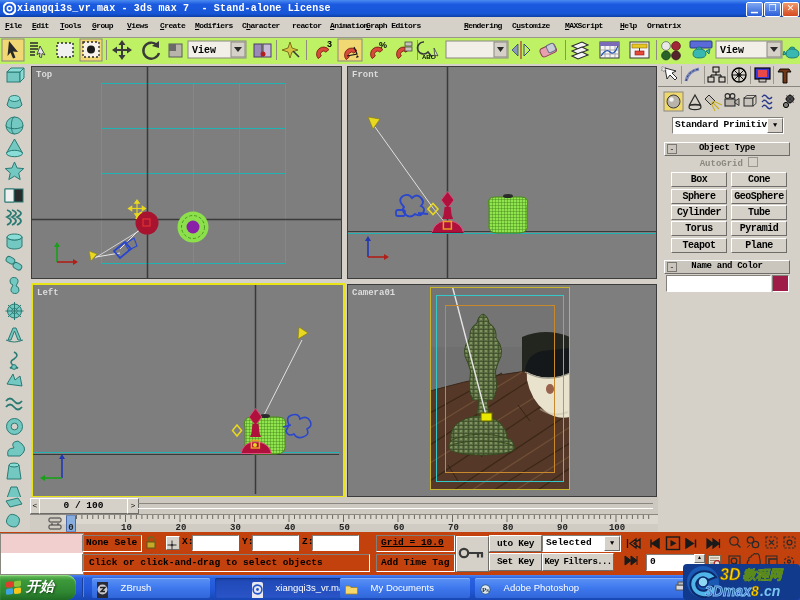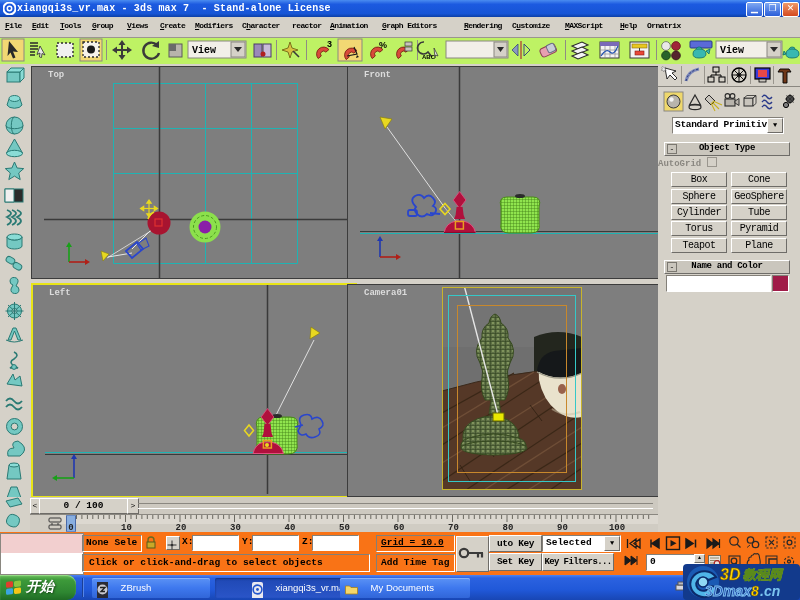--- a/index.html
+++ b/index.html
@@ -10,32 +10,32 @@
   background:linear-gradient(180deg,#4a8cf0 0%,#1c5ae0 25%,#1655d6 80%,#0c3fa6 100%);}
 #titletxt{left:17px;top:3px;color:#fff;font-size:10px;font-weight:bold;letter-spacing:0.15px;white-space:pre;}
 .capbtn{top:2px;width:15px;height:13px;border-radius:2px;border:1px solid #fff;
   background:linear-gradient(180deg,#7fa8f2,#2b5ed8);color:#fff;font-size:9px;line-height:11px;text-align:center;font-family:"Liberation Sans",sans-serif;}
 #menubar{left:0;top:17px;width:800px;height:20px;background:#d5d1c8;border-bottom:1px solid #9a968e;}
 .mi{position:absolute;top:4px;font-size:8px;font-weight:bold;color:#000;letter-spacing:-0.6px;white-space:pre;}
 .mi u{text-decoration:underline;}
 #toolbar{left:0;top:38px;width:800px;height:26px;background:#bef264;border-bottom:1px solid #6e6c68;}
 #leftbar{left:0;top:64px;width:30px;height:468px;background:#d5d1c8;border-right:1px solid #8a8780;}
 #vpzone{left:30px;top:64px;width:628px;height:433px;background:#d5d1c8;}
-.vpc{position:absolute;background:#7e7e7e;border:1px solid #3c3c3c;padding-left:12px;}
+.vpc{position:absolute;background:#7e7e7e;border:1px solid #3c3c3c;}
 #rpanel{left:658px;top:64px;width:142px;height:511px;background:#d5d1c8;}
 #timeslider{left:30px;top:497px;width:628px;height:17px;background:#cdc9c0;}
 #trackbar{left:30px;top:514px;width:628px;height:18px;background:#d0ccc3;border-top:1px solid #8a8780;}
-#statuszone{left:0;top:532px;width:800px;height:43px;background:#f97316;}
+#statuszone{left:0;top:532px;width:800px;height:43px;background:#c2410c;}
 #taskbar{left:0;top:575px;width:800px;height:25px;
   background:linear-gradient(180deg,#4e83f2 0%,#2b62e0 12%,#2058d8 60%,#1846b4 100%);}
 .sunk{border-top:1px solid #837f78;border-left:1px solid #837f78;border-bottom:1px solid #fff;border-right:1px solid #fff;}
 .rais{border-top:1px solid #fff;border-left:1px solid #fff;border-bottom:1px solid #6e6c68;border-right:1px solid #6e6c68;}
 .btn{background:#d5d1c8;color:#000;text-align:center;}
 .stxt{font-size:9.5px;font-weight:bold;color:#000;letter-spacing:0px;white-space:pre;}
-.pbtn{width:54px;height:13px;font-size:10px;line-height:13px;font-weight:normal;letter-spacing:-0.5px;overflow:hidden;}
+.pbtn{width:54px;height:13px;font-size:10px;line-height:13px;font-weight:bold;letter-spacing:-0.5px;overflow:hidden;}
 </style>
 </head>
 <body>
 
 <div id="titlebar" class="abs">
   <svg class="abs" style="left:3px;top:2px" width="13" height="13" viewBox="0 0 13 13">
    <circle cx="6.5" cy="6.5" r="6" fill="none" stroke="#fff" stroke-width="2"></circle>
    <circle cx="6.5" cy="6.5" r="2.2" fill="none" stroke="#fff" stroke-width="1.5"></circle>
   </svg>
   <div id="titletxt" class="abs">xiangqi3s_vr.max - 3ds max 7  - Stand-alone License</div>
@@ -48,21 +48,21 @@
   <span class="mi" style="left:5px"><u>F</u>ile</span>
   <span class="mi" style="left:32px"><u>E</u>dit</span>
   <span class="mi" style="left:60px"><u>T</u>ools</span>
   <span class="mi" style="left:92px"><u>G</u>roup</span>
   <span class="mi" style="left:127px"><u>V</u>iews</span>
   <span class="mi" style="left:160px"><u>C</u>reate</span>
   <span class="mi" style="left:195px"><u>M</u>odifiers</span>
   <span class="mi" style="left:242px">C<u>h</u>aracter</span>
   <span class="mi" style="left:292px">reactor</span>
   <span class="mi" style="left:330px"><u>A</u>nimation</span>
-  <span class="mi" style="left:382px"><u>G</u>raph Editors</span>
+  <span class="mi" style="left:366px"><u>G</u>raph Editors</span>
   <span class="mi" style="left:464px"><u>R</u>endering</span>
   <span class="mi" style="left:512px">C<u>u</u>stomize</span>
   <span class="mi" style="left:565px"><u>M</u>AXScript</span>
   <span class="mi" style="left:620px"><u>H</u>elp</span>
   <span class="mi" style="left:647px">Ornatrix</span>
 </div>
 
 <div id="toolbar" class="abs">
 <svg width="800" height="25" viewBox="0 0 800 25" style="display:block">
 
@@ -547,21 +547,21 @@
 
   <div class="abs sunk" style="left:14px;top:53px;width:110px;height:15px;background:#fff;">
     <span class="abs" style="left:2px;top:1px;font-size:9.5px;font-weight:bold;letter-spacing:-0.3px;white-space:nowrap;">Standard Primitiv</span>
     <div class="abs rais btn" style="right:0;top:0;width:14px;height:13px;font-size:7px;line-height:13px;">▼</div>
   </div>
 
   <div class="abs rais" style="left:6px;top:78px;width:124px;height:12px;background:#cac6bd;">
     <div class="abs" style="left:2px;top:1px;width:8px;height:8px;border:1px solid #7a7770;font-size:8px;line-height:7px;text-align:center;">-</div>
     <div class="abs" style="left:0;top:0;width:124px;text-align:center;font-size:9px;font-weight:bold;letter-spacing:-0.3px;">Object Type</div>
   </div>
-  <div class="abs" style="left:0;top:93px;width:142px;font-size:9px;font-weight:bold;color:#8a8780;">AutoGrid <span style="display:inline-block;width:8px;height:8px;border:1px solid #9a968e;background:#d5d1c8;vertical-align:-1px;"></span></div>
+  <div class="abs" style="left:0;top:93px;width:142px;text-align:center;font-size:9px;font-weight:bold;color:#8a8780;">AutoGrid <span style="display:inline-block;width:8px;height:8px;border:1px solid #9a968e;background:#d5d1c8;vertical-align:-1px;"></span></div>
 
   <div class="abs rais btn pbtn" style="left:13px;top:108px;">Box</div>
   <div class="abs rais btn pbtn" style="left:73px;top:108px;">Cone</div>
   <div class="abs rais btn pbtn" style="left:13px;top:125px;">Sphere</div>
   <div class="abs rais btn pbtn" style="left:73px;top:125px;">GeoSphere</div>
   <div class="abs rais btn pbtn" style="left:13px;top:141px;">Cylinder</div>
   <div class="abs rais btn pbtn" style="left:73px;top:141px;">Tube</div>
   <div class="abs rais btn pbtn" style="left:13px;top:157px;">Torus</div>
   <div class="abs rais btn pbtn" style="left:73px;top:157px;">Pyramid</div>
   <div class="abs rais btn pbtn" style="left:13px;top:174px;">Teapot</div>
@@ -857,20 +857,28 @@
           <circle cx="5.5" cy="5.5" r="1.4" fill="#2255cc"></circle>
         </svg></span>
     <span class="tkt">xiangqi3s_vr.max...</span>
   </div>
   <div class="tkb abs" style="left:340px;width:130px;">
     <span class="tki"><svg width="13" height="11" viewBox="0 0 13 11">
           <path d="M0.5,2 l4,0 1.5,1.5 6.5,0 0,6.5 -12,0 z" fill="#f5d76b" stroke="#a8811c" stroke-width="0.8"></path>
         </svg></span>
     <span class="tkt">My Documents</span>
   </div>
+  <div class="tkb abs" style="left:475px;width:210px;">
+    <span class="tki"><svg width="11" height="11" viewBox="0 0 11 11">
+          <circle cx="5.5" cy="5.5" r="5" fill="#35586e"></circle>
+          <circle cx="5.5" cy="5.5" r="4.2" fill="#dce8f0"></circle>
+          <text x="5.5" y="8" font-size="7" text-anchor="middle" fill="#234" font-family="Liberation Serif,serif" font-weight="bold">Ps</text>
+        </svg></span>
+    <span class="tkt">Adobe Photoshop</span>
+  </div>
 
   <svg class="abs" style="left:675px;top:6px" width="13" height="11" viewBox="0 0 13 11">
       <rect x="1" y="4" width="11" height="5" fill="#d8d8e0" stroke="#555"></rect>
       <rect x="3" y="1" width="7" height="3" fill="#b8b8c0" stroke="#555"></rect>
     </svg>
 </div>
 
 <div id="logo" class="abs" style="left:683px;top:561px;width:117px;height:39px;font-style:italic;">
   <svg width="117" height="39" viewBox="0 0 117 39" style="display:block">
     <rect x="0" y="3" width="117" height="36" rx="4" fill="#123a8c"></rect>

